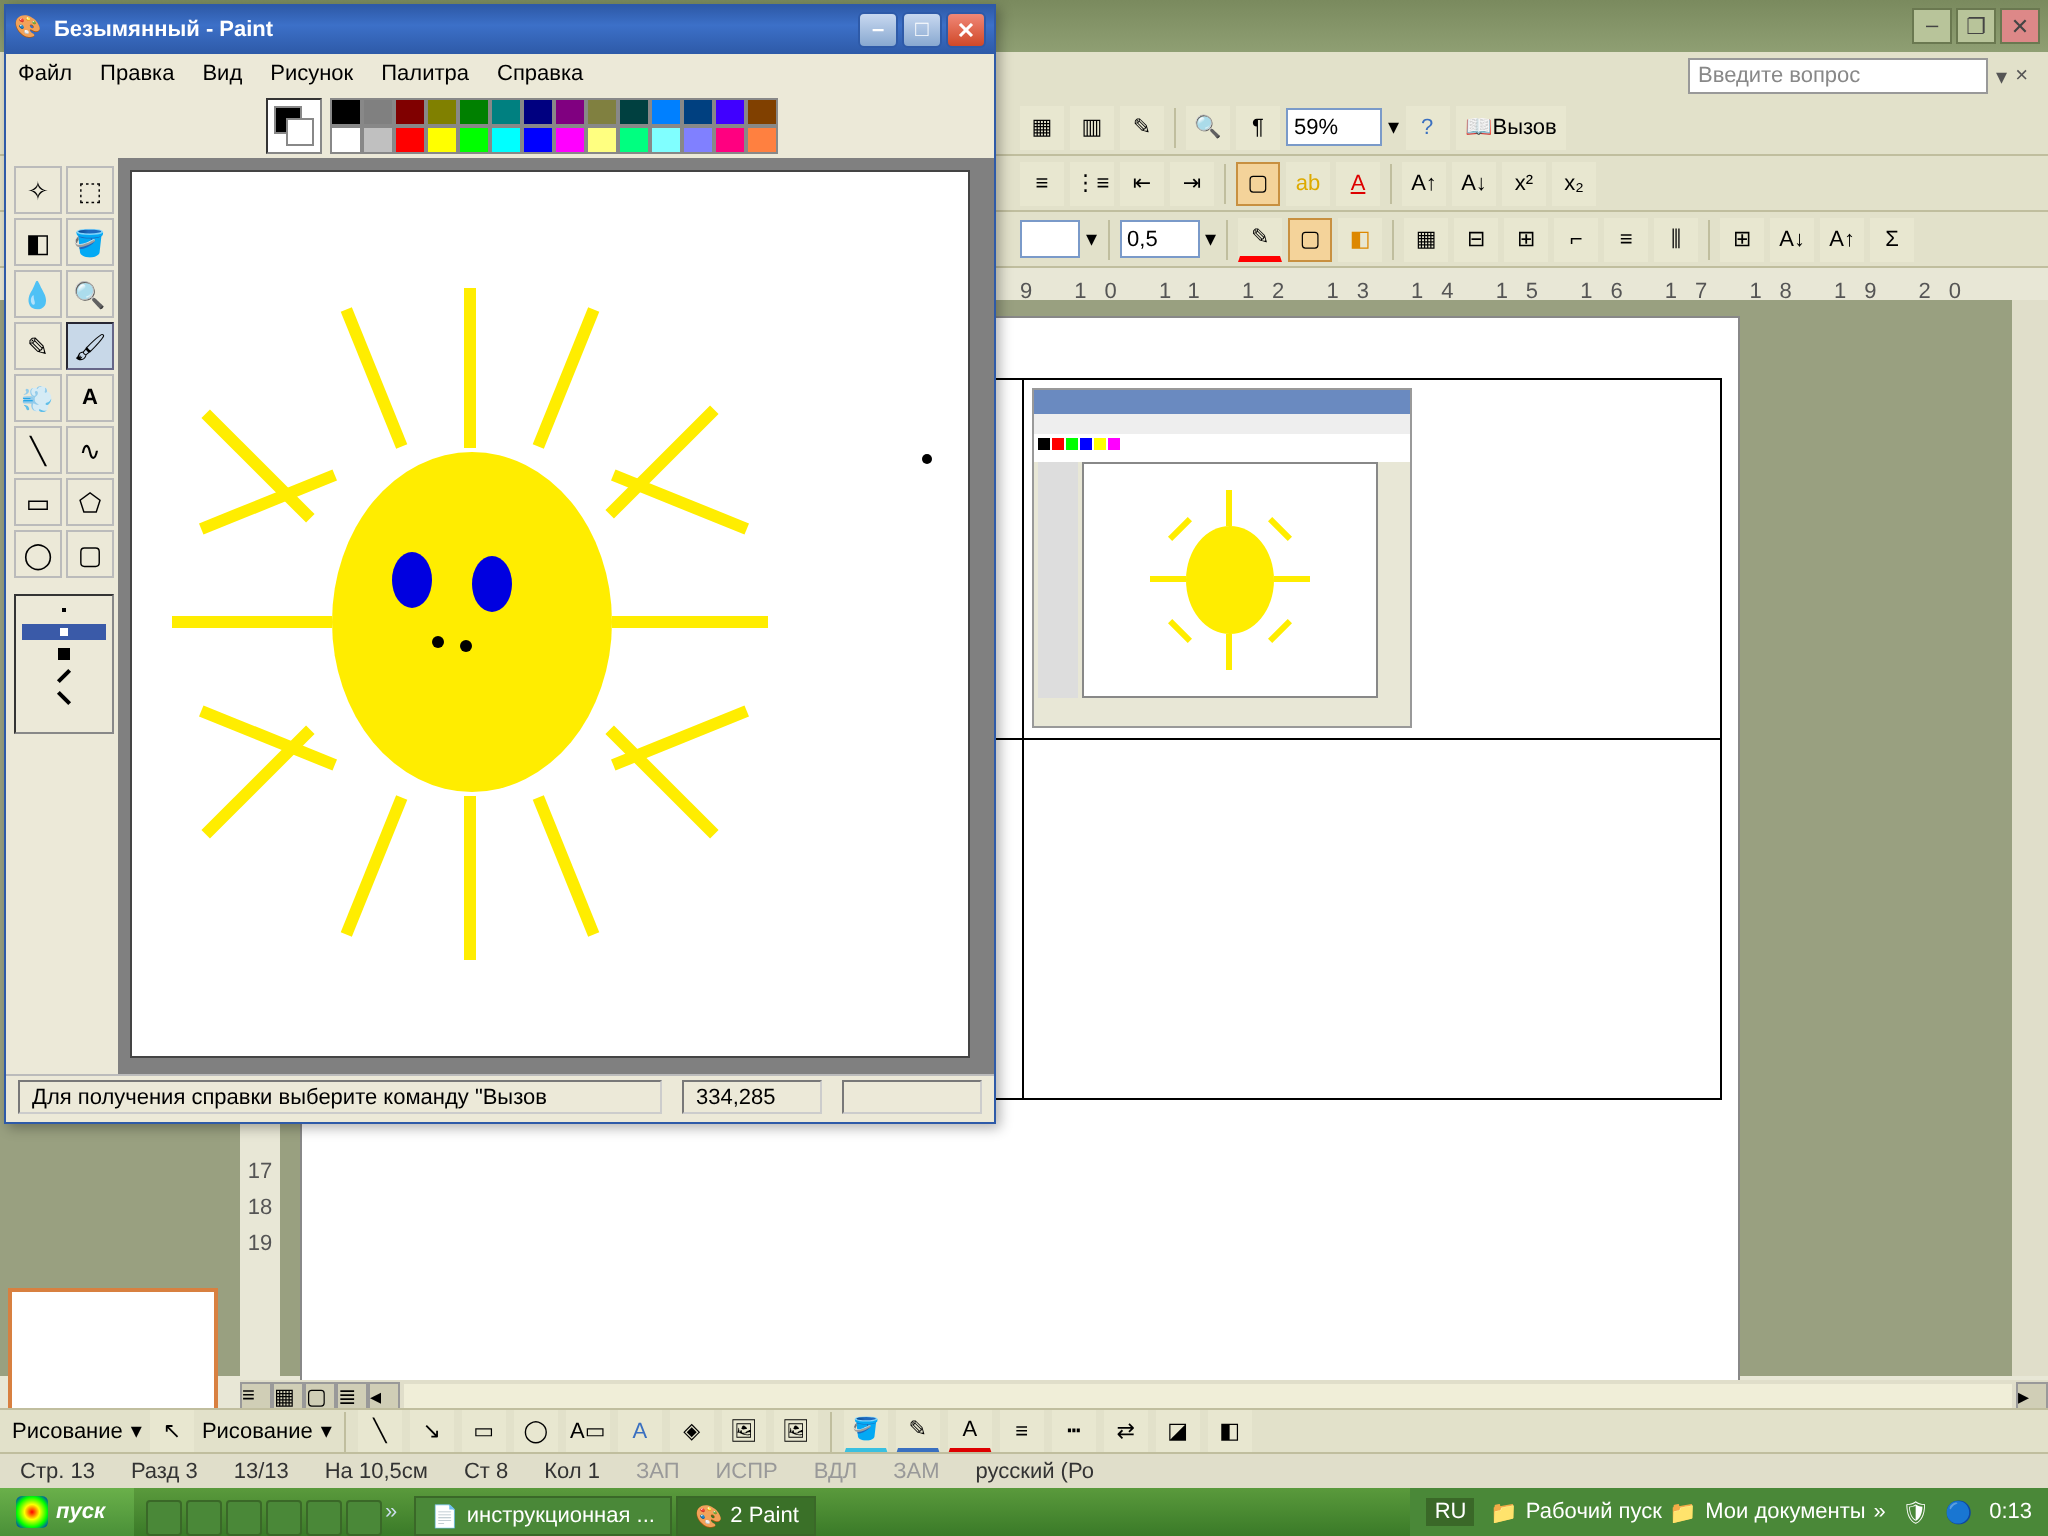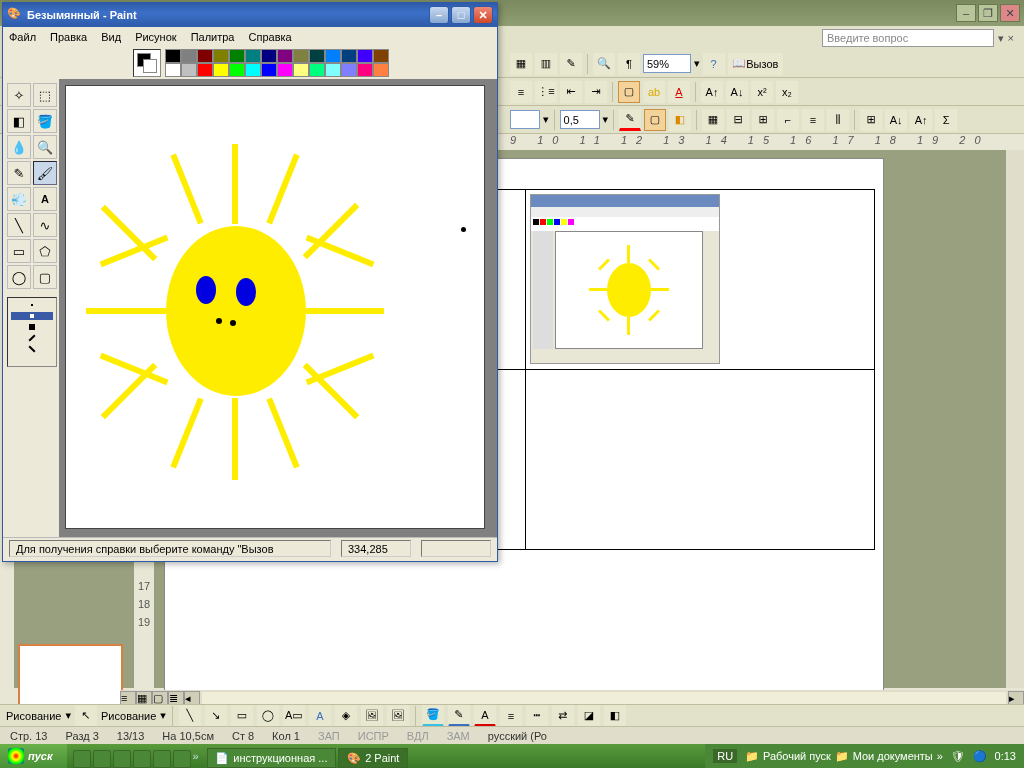--- a/index.html
+++ b/index.html
@@ -4,30 +4,30 @@
 <style>
 * { margin:0; padding:0; box-sizing:border-box; font-family:Tahoma,Arial,sans-serif; font-size:11px; }
 body { width:1024px; height:768px; overflow:hidden; background:#99a080; position:relative; }
 
 
 .word-window { position:absolute; left:0; top:0; width:1024px; height:768px; background:#e8e7d6; }
 .word-titlebar { height:26px; background:linear-gradient(#7a8a5e,#8f9f73); display:flex; justify-content:flex-end; align-items:center; padding-right:4px; gap:2px; }
 .wtb-btn { width:20px; height:18px; background:#b8c49a; border:1px solid #6a7850; display:flex; align-items:center; justify-content:center; color:#444; }
 .wtb-close { background:#d88; }
 .word-menubar { height:24px; background:#e2e1ca; display:flex; align-items:center; justify-content:flex-end; padding:0 10px; }
-.ask-box { width:172px; height:18px; background:#fff; border:1px solid #999; padding:0 4px; color:#888; display:flex; align-items:center; }
+.ask-box { width:150px; height:18px; background:#fff; border:1px solid #999; padding:0 4px; color:#888; display:flex; align-items:center; }
 .ask-x { margin-left:4px; color:#555; }
 .word-toolbar { height:28px; background:#e2e1ca; border-bottom:1px solid #c0be9e; display:flex; align-items:center; padding:0 6px; gap:3px; }
 .tbtn { width:22px; height:22px; background:#e8e7d0; border:1px solid transparent; display:flex; align-items:center; justify-content:center; }
 .tbtn.on { background:#f4d39a; border:1px solid #c89040; }
 .tsep { width:1px; height:20px; background:#c0be9e; margin:0 2px; }
 .zoom-box { width:48px; height:19px; background:#fff; border:1px solid #7a9ac9; display:flex; align-items:center; padding:0 3px; }
 .num-box { width:40px; height:19px; background:#fff; border:1px solid #7a9ac9; display:flex; align-items:center; padding:0 3px; }
-.word-ruler { height:18px; background:#e8e7d6; display:flex; align-items:flex-start; padding-left:510px; color:#555; font-size:9px; letter-spacing:9px;font-style:italic; }
-.word-page-area { position:absolute; left:0; top:150px; right:0; bottom:80px; background:#f0abfc; display:flex;margin-left:14px; }
+.word-ruler { height:18px; background:#e8e7d6; display:flex; align-items:flex-end; padding-left:510px; color:#555; font-size:9px; letter-spacing:9px; }
+.word-page-area { position:absolute; left:0; top:150px; right:0; bottom:80px; background:#f0abfc; display:flex; }
 .word-left-panel { width:120px; background:#99a080; padding:4px; }
 .thumb { width:105px; height:74px; background:#fff; border:2px solid #d88040; margin-top:490px; }
 .word-ruler-v { width:20px; background:#e8e7d6; display:flex; flex-direction:column; align-items:center; color:#555; font-size:9px; gap:6px; padding-top:430px; }
 .word-doc { flex:1; background:#99a080; padding:8px 10px; position:relative; }
 .page { width:720px; height:560px; background:#fff; border:1px solid #888; position:relative; }
 .doc-table { position:absolute; left:10px; top:30px; width:700px; border-collapse:collapse; }
 .doc-table td { border:1px solid #000; width:50%; height:180px; vertical-align:top; padding:4px; }
 .mini-paint { width:170px; height:170px; background:#e8e7d6; border:1px solid #999; position:relative; }
 .mini-tb { height:12px; background:#6a8ac0; }
 .mini-menu { height:10px; background:#eee; }

